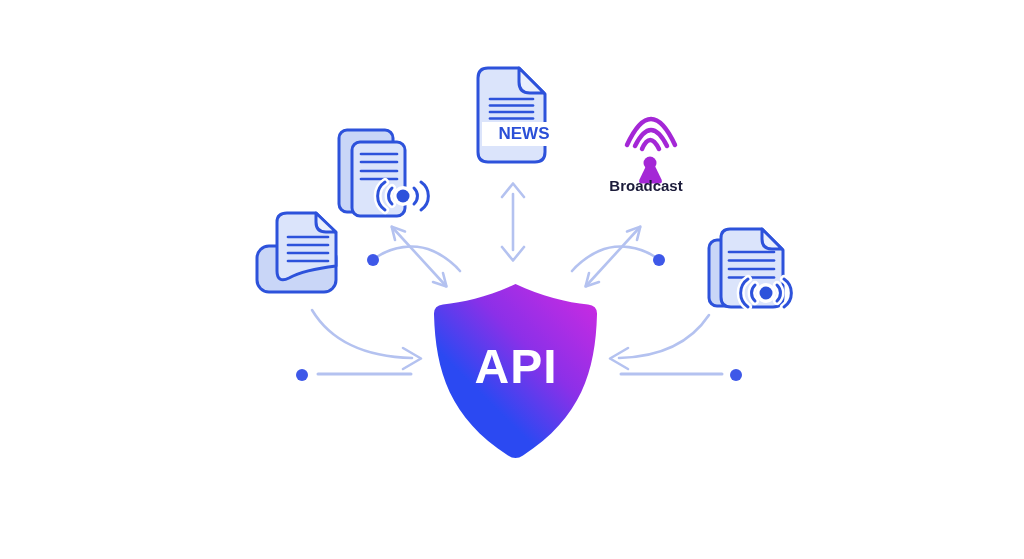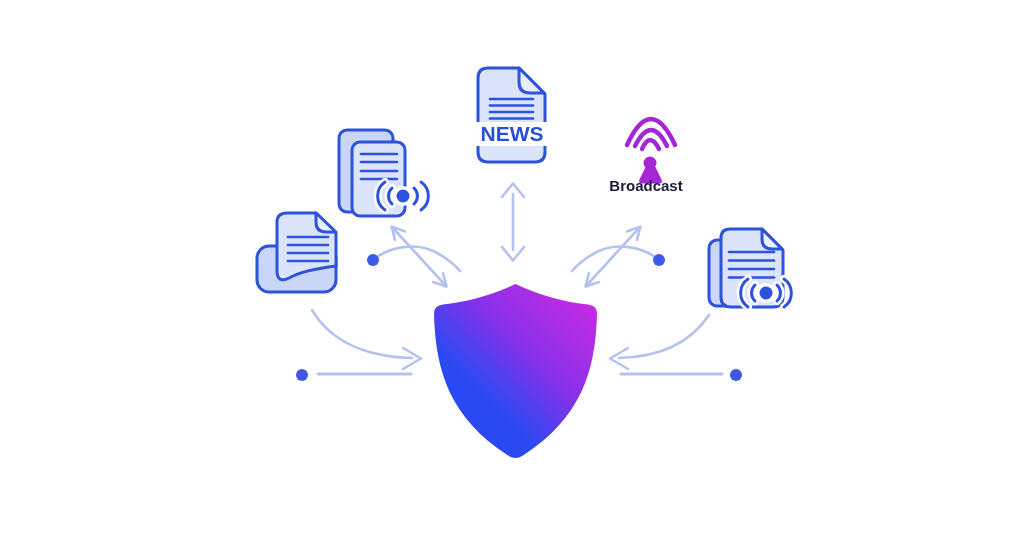--- a/index.html
+++ b/index.html
@@ -23,22 +23,22 @@
   .signal-arc{stroke:var(--doc-outline,#2d52db);stroke-width:3;fill:none;stroke-linecap:round;}
   .signal-dot{fill:var(--doc-outline,#2d52db);}
   .halo{stroke:#ffffff;stroke-width:8;fill:none;stroke-linecap:round;}
   .halo-fill{fill:#ffffff;}
   
   .wifi{stroke:var(--broadcast-icon,#a427d6);stroke-width:4.5;fill:none;stroke-linecap:round;}
   .keyhole{fill:var(--broadcast-icon,#a427d6);}
   
   .label{position:absolute;text-align:center;}
   .label-news{
-    left:470px;top:122px;width:84px;height:24px;line-height:24px;
-    font-size:21px;font-weight:800;letter-spacing:0px;
+    left:482px;top:122px;width:84px;height:24px;line-height:24px;
+    font-size:17px;font-weight:800;letter-spacing:0px;
     color:var(--news-text,#2a4fd7);background:#ffffff;
   }
   .label-broadcast{
     left:590px;top:177px;width:112px;
     font-size:15px;font-weight:600;
     color:var(--broadcast-text,#1b1b3a);
   }
   .label-api{
     left:431px;top:339px;width:170px;
     font-size:48px;font-weight:700;letter-spacing:1px;
@@ -177,14 +177,15 @@
       </g>
     </g>
 
     <g>
       <path fill="url(#shieldGrad)" d="M515.5,284 C541,296 567,302.5 588,304.5 Q597.5,305.5 597,314.5 C595.5,371 581,418 523,455.5 Q515.5,460.5 508,455.5 C450,418 435.5,371 434,314.5 Q433.5,305.5 443,304.5 C464,302.5 490,296 515.5,284 Z"></path>
     </g>
   </svg>
 
   <div class="label label-news">NEWS</div>
   <div class="label label-broadcast">Broadcast</div>
+  <div class="label label-api">API</div>
 
 </div>
 
 </body></html>

